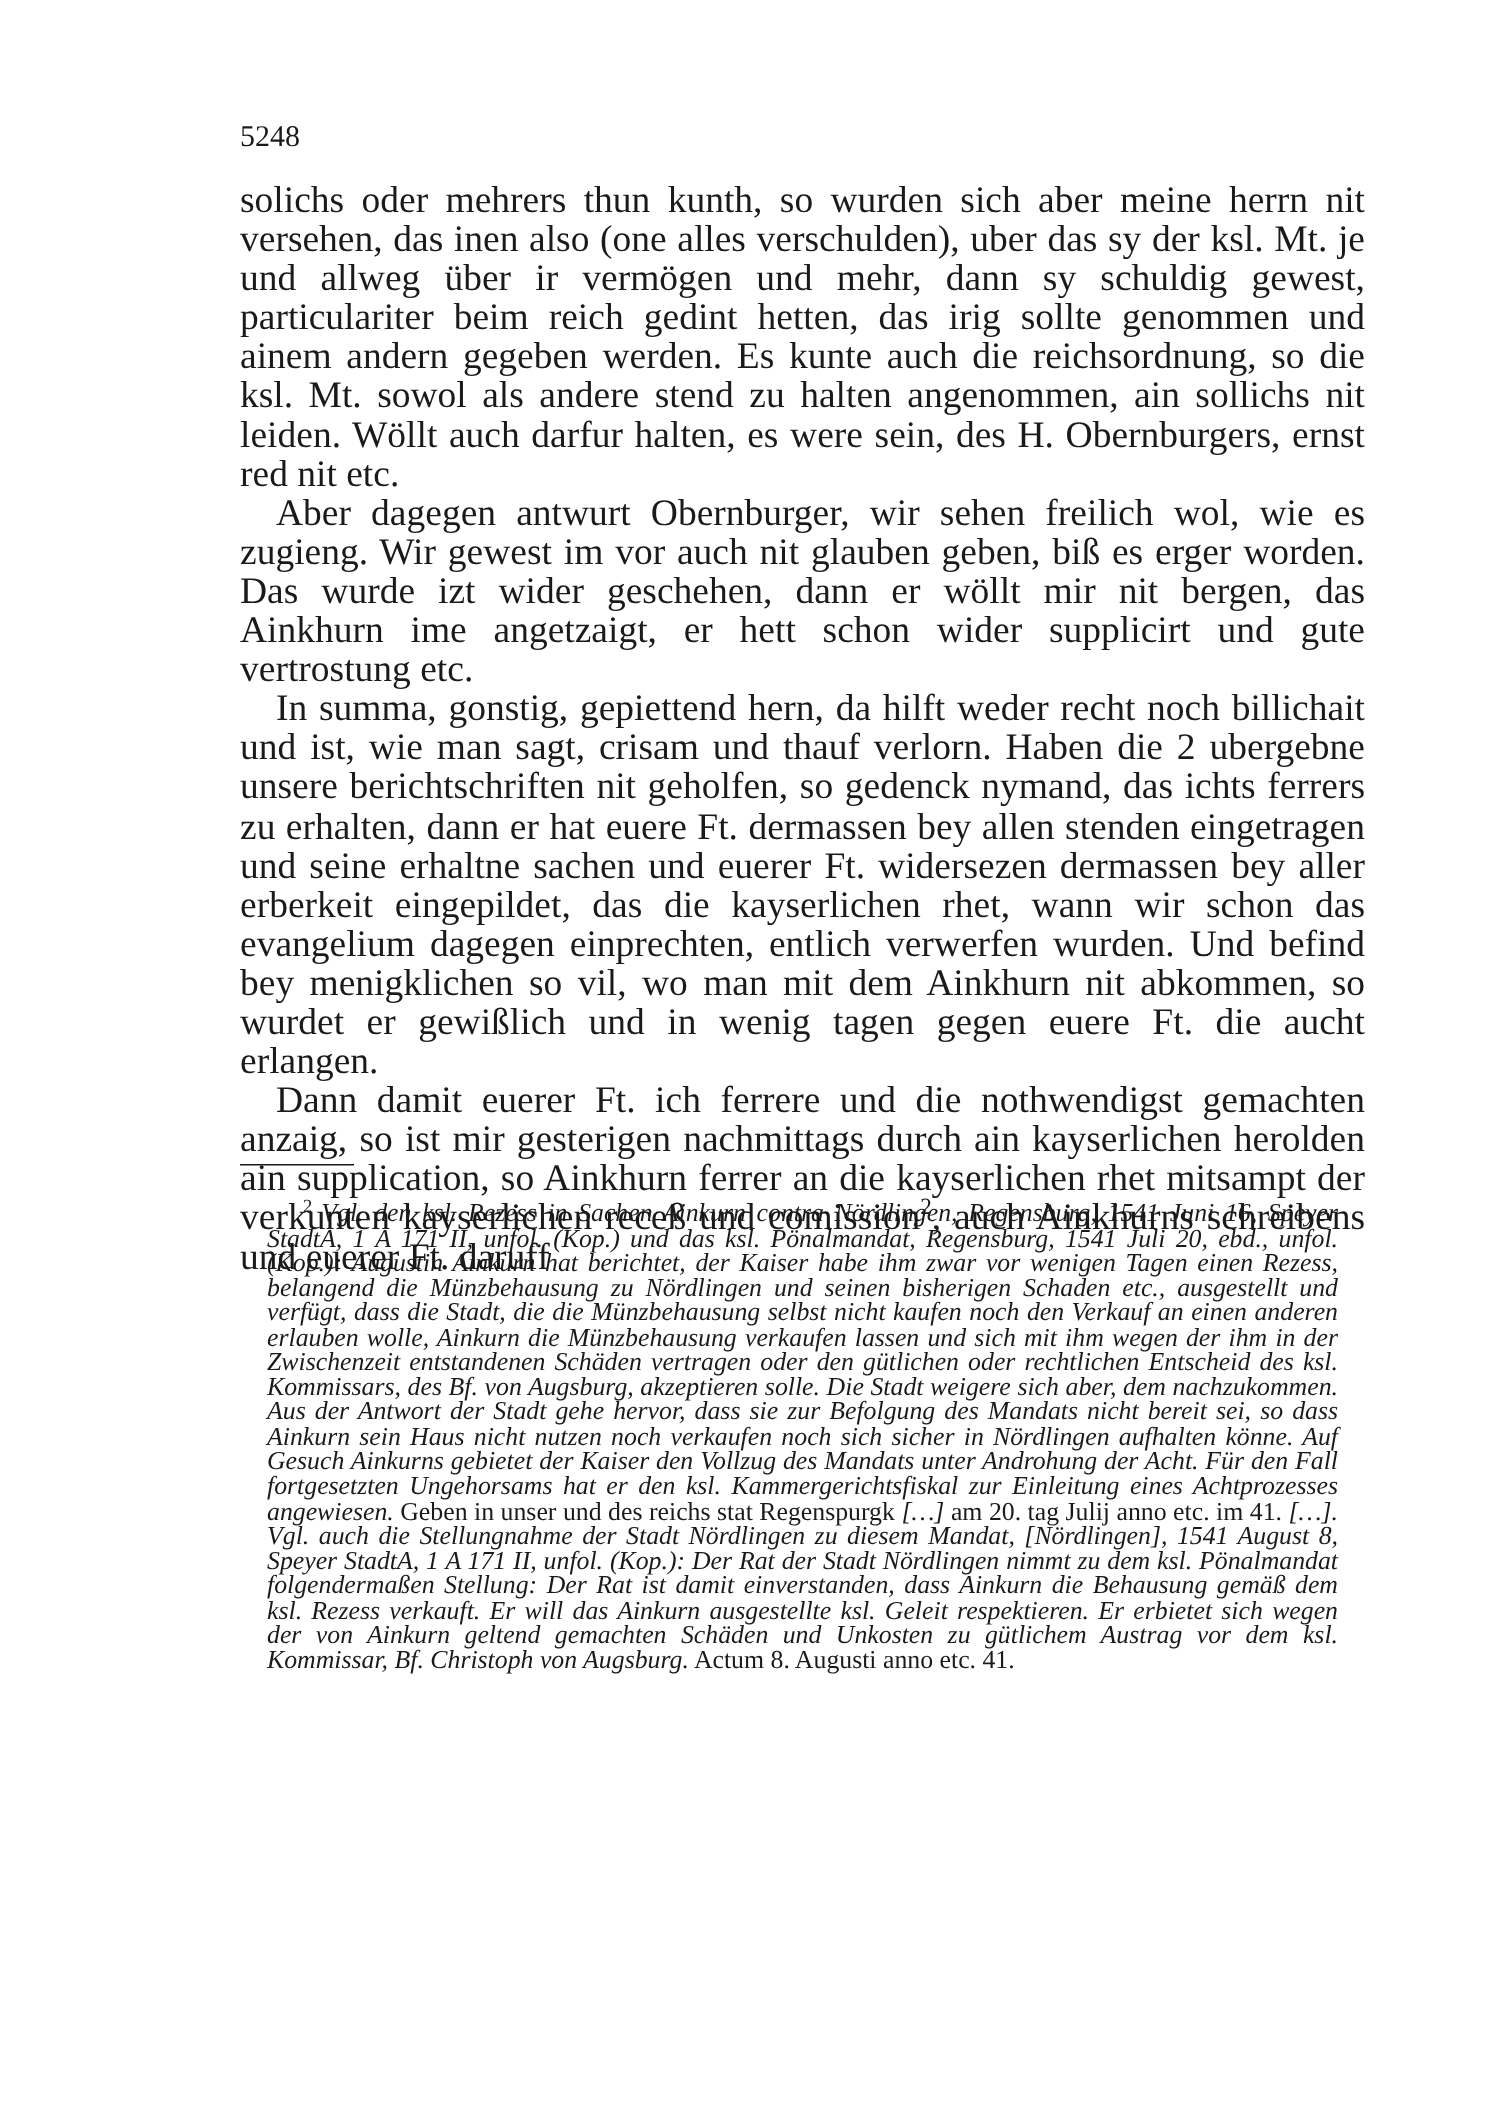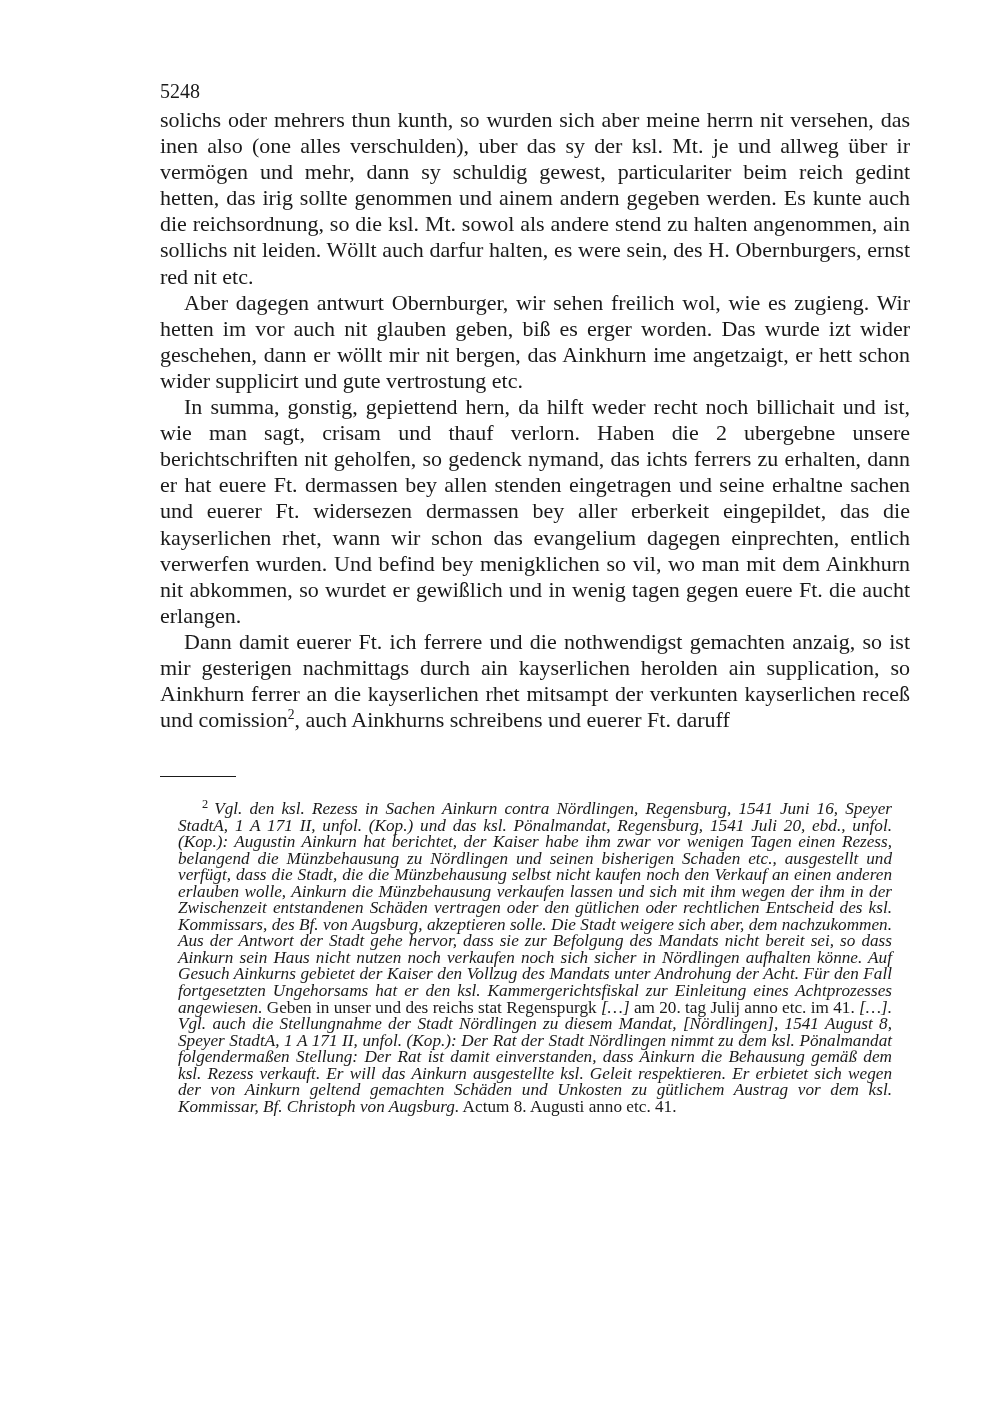--- a/index.html
+++ b/index.html
@@ -1,40 +1,40 @@
 <!DOCTYPE html>
 <html><head>
 <meta charset="utf-8">
 <style>
   html, body { margin:0; padding:0; background:#ffffff; }
   body { width:1004px; height:1418px; position:relative; overflow:hidden; color:#1a1a1a; font-family:"Liberation Serif","DejaVu Serif",serif; }
   .page-header { position:absolute; left:160px; top:80px; width:750px; height:28px; font-size:20px; }
   .page-number { position:absolute; left:0; top:0; }
   .running-title { position:absolute; left:0; right:0; text-align:center; top:0; }
-  .body-text { position:absolute; left:160px; top:107px; width:750px; font-size:22px; line-height:26.1px; text-align:justify; }
+  .body-text { position:absolute; left:160px; top:121px; width:750px; font-size:25px; line-height:26.1px; text-align:justify; }
   .body-text p { margin:0; }
   .body-text p.indent { text-indent:24px; }
   .body-text p.first { text-indent:0; }
   sup { font-size:0.62em; line-height:0; vertical-align:0.62em; }
   .fn-rule { position:absolute; left:160px; top:776px; width:76px; height:1px; background:#1a1a1a; }
   .footnote { position:absolute; left:160px; top:783px; width:750px; font-size:17.2px; line-height:16.55px; text-align:justify; }
   .footnote p { margin:18px; text-indent:24px; }
   .footnote .it { font-style:italic; }
   .footnote .fn-mark { font-size:0.72em; vertical-align:0.45em; line-height:0; margin-right:6px; font-style:normal; }
 </style>
 </head>
 <body>
 
 <div class="page-header">
   <span class="page-number">5248</span>
 </div>
 
 <div class="body-text">
   <p class="first">solichs oder mehrers thun kunth, so wurden sich aber meine herrn nit versehen, das inen also (one alles verschulden), uber das sy der ksl. Mt. je und allweg über ir vermögen und mehr, dann sy schuldig gewest, particulariter beim reich gedint hetten, das irig sollte genommen und ainem andern gegeben werden. Es kunte auch die reichsordnung, so die ksl. Mt. sowol als andere stend zu halten angenommen, ain sollichs nit leiden. Wöllt auch darfur halten, es were sein, des H. Obernburgers, ernst red nit etc.</p>
-  <p class="indent">Aber dagegen antwurt Obernburger, wir sehen freilich wol, wie es zugieng. Wir hetten im vor auch nit glauben geben, biß es erger worden. Das wurde izt wider geschehen, dann er wöllt mir nit bergen, das Ainkhurn ime angetzaigt, er hett schon wider supplicirt und gute vertrostung etc.</p>
+  <p class="indent">Aber dagegen antwurt Obernburger, wir sehen freilich wol, wie es zugieng. Wir gewest im vor auch nit glauben geben, biß es erger worden. Das wurde izt wider geschehen, dann er wöllt mir nit bergen, das Ainkhurn ime angetzaigt, er hett schon wider supplicirt und gute vertrostung etc.</p>
   <p class="indent">In summa, gonstig, gepiettend hern, da hilft weder recht noch billichait und ist, wie man sagt, crisam und thauf verlorn. Haben die 2 ubergebne unsere berichtschriften nit geholfen, so gedenck nymand, das ichts ferrers zu erhalten, dann er hat euere Ft. dermassen bey allen stenden eingetragen und seine erhaltne sachen und euerer Ft. widersezen dermassen bey aller erberkeit eingepildet, das die kayserlichen rhet, wann wir schon das evangelium dagegen einprechten, entlich verwerfen wurden. Und befind bey menigklichen so vil, wo man mit dem Ainkhurn nit abkommen, so wurdet er gewißlich und in wenig tagen gegen euere Ft. die aucht erlangen.</p>
   <p class="indent"><span>Dann damit euerer Ft. ich ferrere und die nothwendigst gemachten anzaig, so ist mir gesterigen nachmittags durch ain kayserlichen herolden ain supplication, so Ainkhurn ferrer an die kayserlichen rhet mitsampt der verkunten kayserlichen receß und comission</span><sup>2</sup><span>, auch Ainkhurns schreibens und euerer Ft. daruff</span></p>
 </div>
 
 <div class="fn-rule"></div>
 
 <div class="footnote">
   <p><span class="fn-mark">2</span><span class="it">Vgl. den ksl. Rezess in Sachen Ainkurn contra Nördlingen, Regensburg, 1541 Juni 16, Speyer StadtA, 1 A 171 II, unfol. (Kop.) und das ksl. Pönalmandat, Regensburg, 1541 Juli 20, ebd., unfol. (Kop.): Augustin Ainkurn hat berichtet, der Kaiser habe ihm zwar vor wenigen Tagen einen Rezess, belangend die Münzbehausung zu Nördlingen und seinen bisherigen Schaden etc., ausgestellt und verfügt, dass die Stadt, die die Münzbehausung selbst nicht kaufen noch den Verkauf an einen anderen erlauben wolle, Ainkurn die Münzbehausung verkaufen lassen und sich mit ihm wegen der ihm in der Zwischenzeit entstandenen Schäden vertragen oder den gütlichen oder rechtlichen Entscheid des ksl. Kommissars, des Bf. von Augsburg, akzeptieren solle. Die Stadt weigere sich aber, dem nachzukommen. Aus der Antwort der Stadt gehe hervor, dass sie zur Befolgung des Mandats nicht bereit sei, so dass Ainkurn sein Haus nicht nutzen noch verkaufen noch sich sicher in Nördlingen aufhalten könne. Auf Gesuch Ainkurns gebietet der Kaiser den Vollzug des Mandats unter Androhung der Acht. Für den Fall fortgesetzten Ungehorsams hat er den ksl. Kammergerichtsfiskal zur Einleitung eines Achtprozesses angewiesen.</span><span> Geben in unser und des reichs stat Regenspurgk </span><span class="it">[…]</span><span> am 20. tag Julij anno etc. im 41. </span><span class="it">[…]. Vgl. auch die Stellungnahme der Stadt Nördlingen zu diesem Mandat, [Nördlingen], 1541 August 8, Speyer StadtA, 1 A 171 II, unfol. (Kop.): Der Rat der Stadt Nördlingen nimmt zu dem ksl. Pönalmandat folgendermaßen Stellung: Der Rat ist damit einverstanden, dass Ainkurn die Behausung gemäß dem ksl. Rezess verkauft. Er will das Ainkurn ausgestellte ksl. Geleit respektieren. Er erbietet sich wegen der von Ainkurn geltend gemachten Schäden und Unkosten zu gütlichem Austrag vor dem ksl. Kommissar, Bf. Christoph von Augsburg.</span><span> Actum 8. Augusti anno etc. 41.</span></p>
 </div>
 

